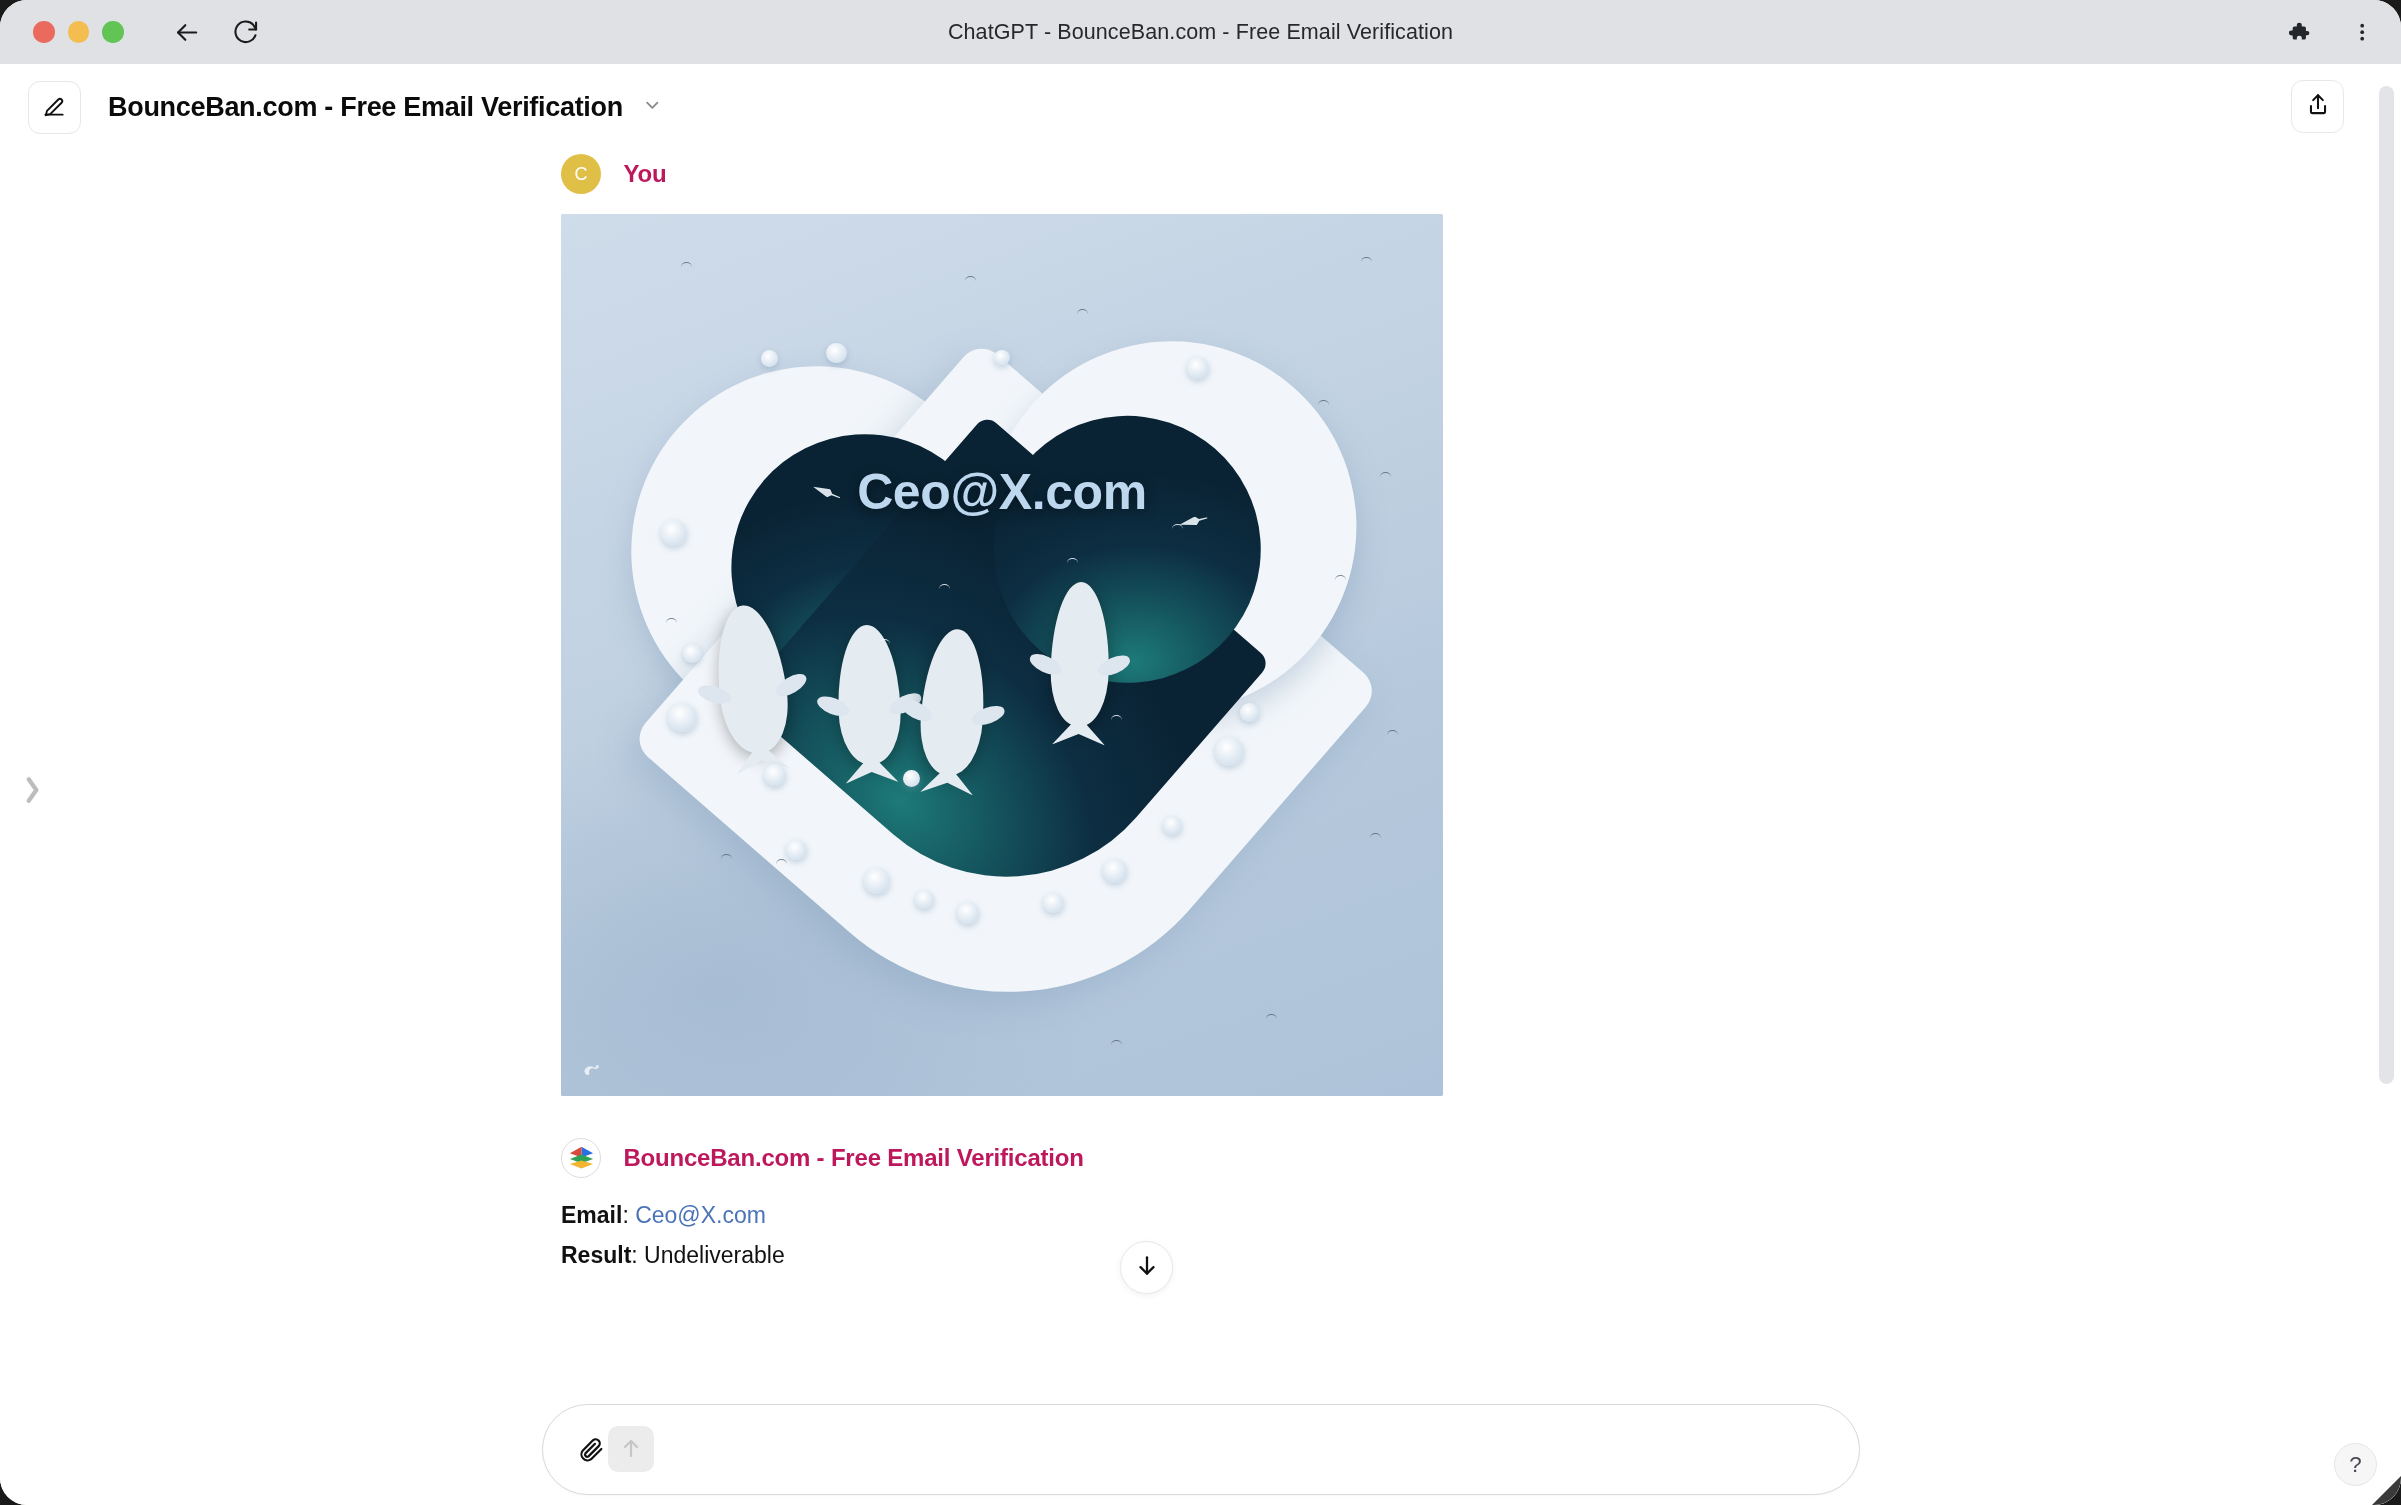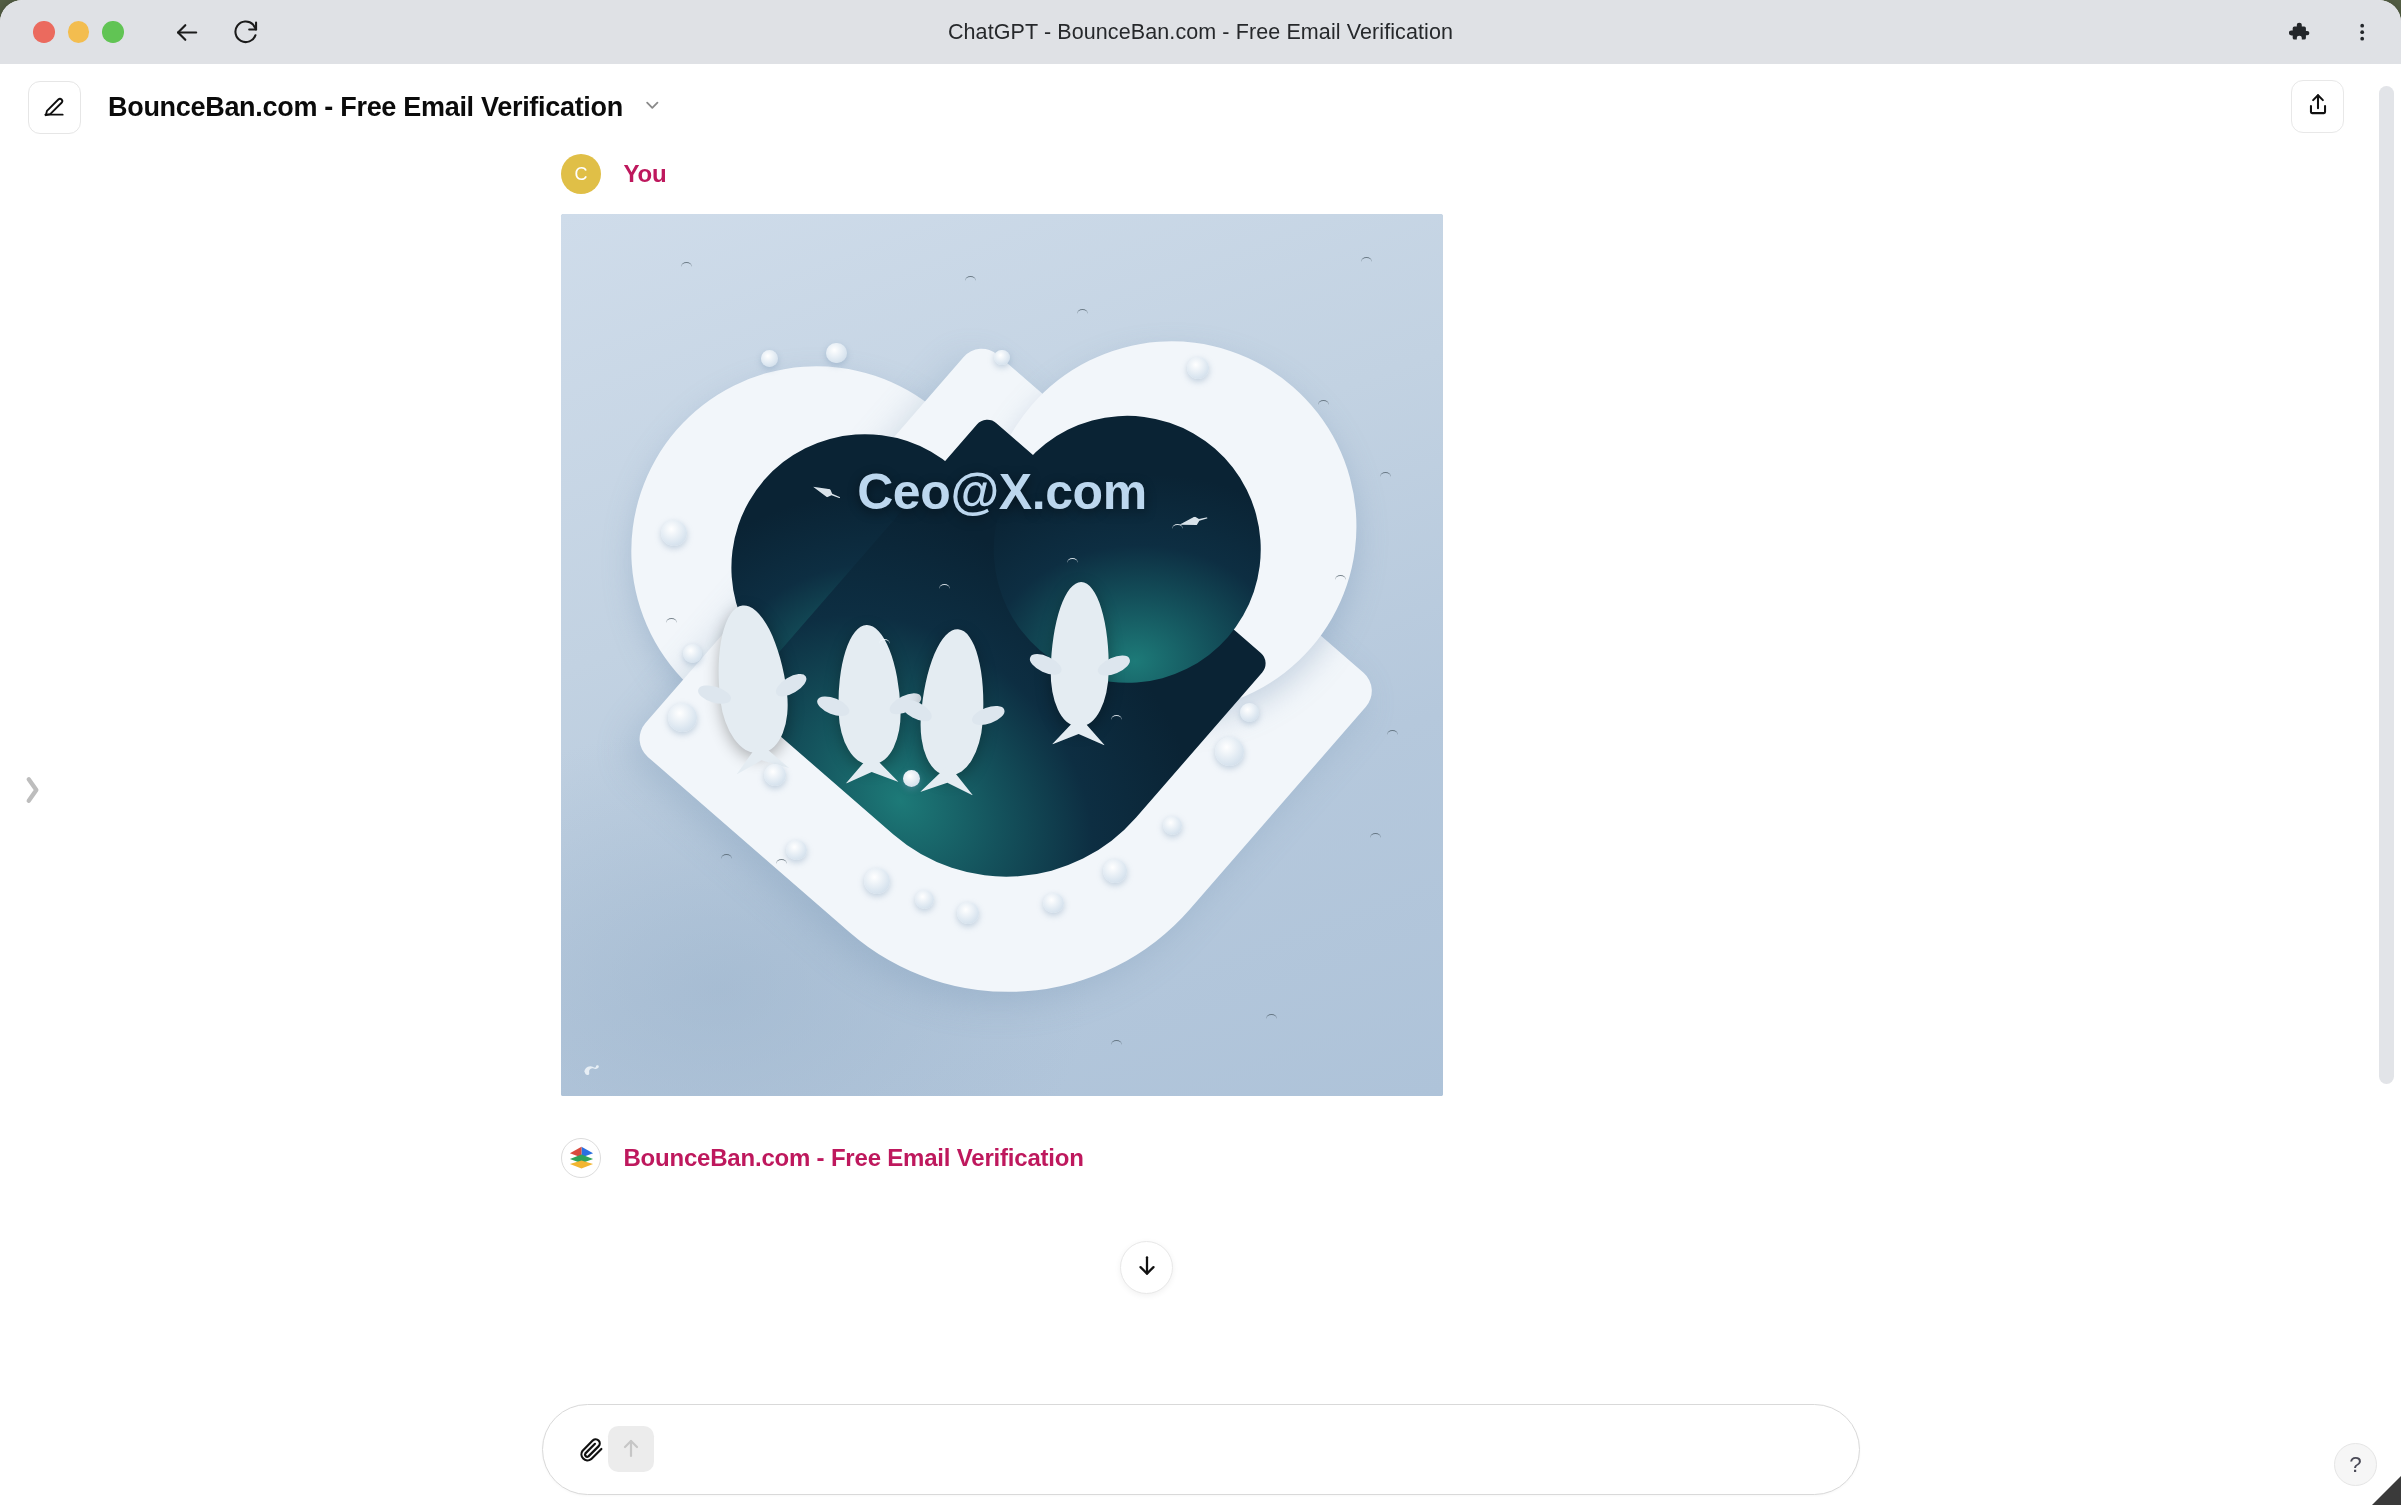--- a/index.html
+++ b/index.html
@@ -7,20 +7,21 @@
     width: 2401px; height: 1505px;
     background: #1a1a1a;
     font-family: "Liberation Sans", sans-serif;
     overflow: hidden;
   }
   #app {
     position: relative;
     width: 2401px; height: 1505px;
     background: #545f45;
     overflow: hidden;
+    border-radius: 27px;
   }
 
   
   .window {
     position: absolute;
     left: 0; top: 0;
     width: 2401px; height: 1505px;
     background: #ffffff;
     border-radius: 22.4px 22.4px 0 0;
     overflow: hidden;
@@ -551,20 +552,28 @@
               <path d="M20 5 L36 14 L20 20 Z" fill="#2a6fe0"></path>
               <path d="M20 5 L4 14 L20 20 Z" fill="#d94a3e"></path>
               <path d="M20 16 L36 22 L20 28 L4 22 Z" fill="#2fa25a"></path>
               <path d="M20 24 L36 29 L20 35 L4 29 Z" fill="#f2b530"></path>
             </svg>
           </div>
           <div class="sender">BounceBan.com - Free Email Verification</div>
         </div>
 
 
+        <div class="kv">
+          <div class="row">
+            <b>Email</b><span>: </span><a href="#">Ceo@X.com</a>
+          </div>
+          <div class="row">
+            <b>Result</b><span>: </span><span>Undeliverable</span>
+          </div>
+        </div>
       </div>
     </div>
 
     <div class="scroll-down">
       <span>
         <svg width="26" height="26" viewBox="0 0 24 24" fill="none" stroke="#111" stroke-width="2.1" stroke-linecap="round" stroke-linejoin="round">
             <line x1="12" y1="4" x2="12" y2="19"></line>
             <polyline points="6 13 12 19 18 13"></polyline>
           </svg>
       </span>

